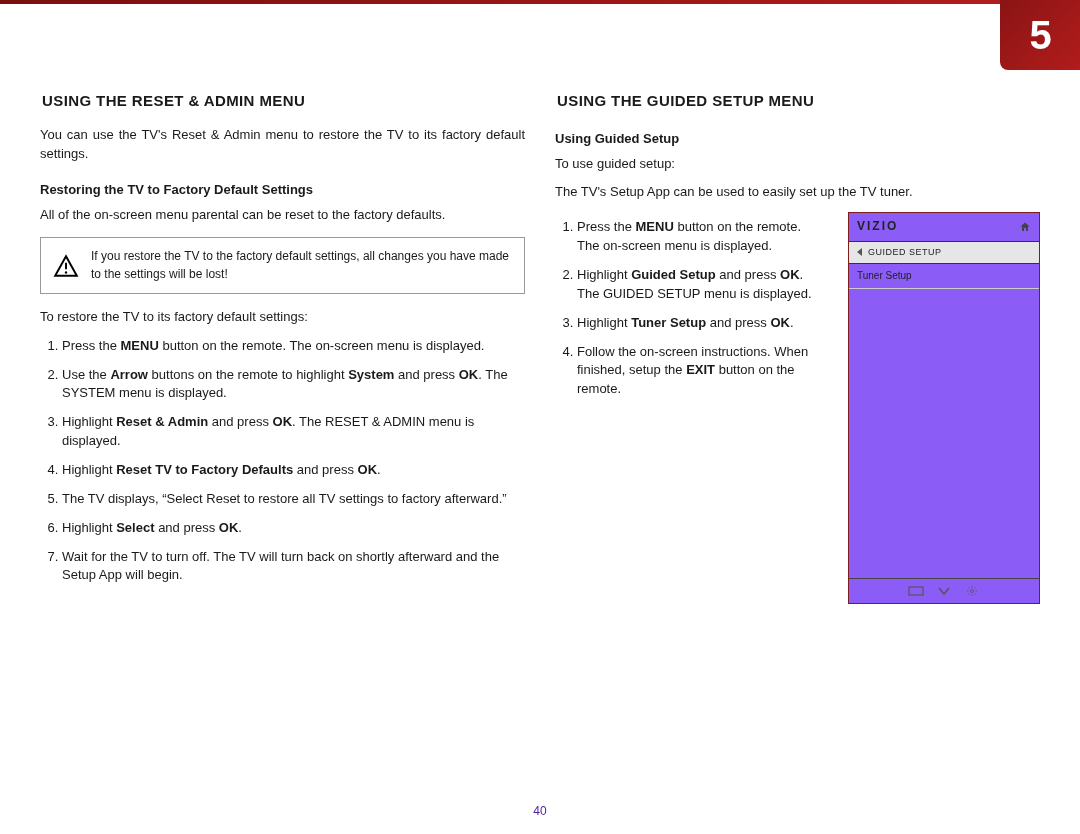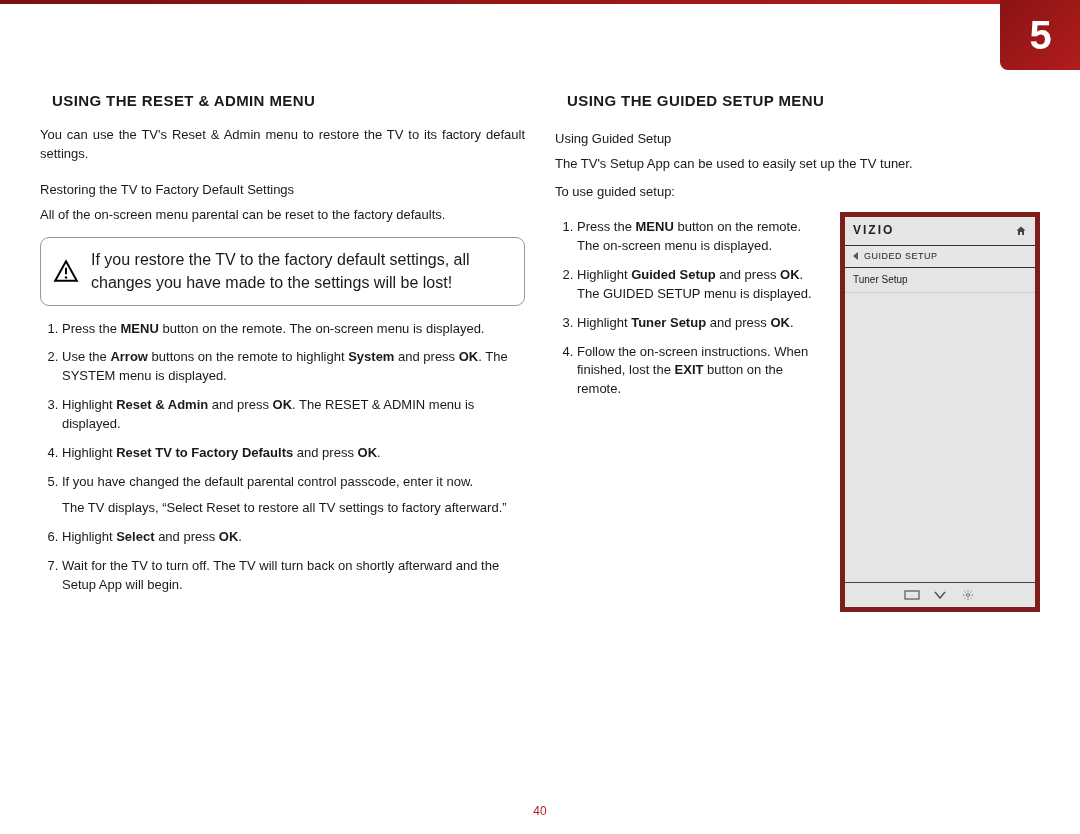--- a/index.html
+++ b/index.html
@@ -29,47 +29,47 @@
     background:linear-gradient(90deg,#7a0f0f 0%,#b21c1c 100%);
   }
   .page{
     position:absolute;top:70px;left:0;right:0;bottom:0;
     padding:20px 40px 0 40px;
     display:flex;gap:30px;
   }
   .col{flex:1;min-width:0;}
   h2{
     font-size:15px;font-weight:700;letter-spacing:0.4px;
-    margin:0 0 14px 12px;
+    margin:0 0 14px 2px;
     text-transform:uppercase;
   }
   h3{
-    font-size:13px;font-weight:400;margin:18px 0 6px 0;
+    font-size:13px;font-weight:700;margin:18px 0 6px 0;
   }
   p{margin:1px 0 10px 0;}
   .justify{text-align:justify;}
   .callout{
-    border:1px solid #999;border-radius:9px;
+    border:1px solid #999;border-radius:0;
     padding:10px 14px 10px 50px;
     margin:12px 0 14px 0;
     position:relative;
-    font-size:16px;
+    font-size:12px;
   }
   .callout .warn-icon{
     position:absolute;left:12px;top:50%;transform:translateY(-50%);
     width:26px;height:26px;
   }
   ol{margin:6px 8px 0 0;padding-left:22px;}
   ol li{margin-bottom:10px;}
   ol li .sub{margin-top:8px;}
   strong{font-weight:700;}
   .rightcol-split{display:flex;gap:16px;align-items:flex-start;}
   .rightcol-split ol{flex:1;}
   .tv-menu{
-    width:190px;border:5px solid #7f1d1d;background:#e5e5e5;
+    width:190px;border:1px solid #7f1d1d;background:#8b5cf6;
     font-size:10px;color:#222;
     display:flex;flex-direction:column;
     height:390px;
   }
   .tv-menu .tv-head{
     display:flex;align-items:center;justify-content:space-between;
     padding:5px 8px;border-bottom:1px solid #333;
     font-weight:700;font-size:12px;letter-spacing:2px;
   }
   .tv-menu .tv-crumb{
@@ -80,21 +80,21 @@
   .tv-menu .tv-body{flex:1;}
   .tv-menu .tv-item{padding:5px 8px;border-bottom:1px solid #ccc;font-size:10px;}
   .tv-menu .tv-foot{
     border-top:1px solid #444;height:24px;
     display:flex;align-items:center;justify-content:center;gap:10px;
     color:#555;
   }
   .tv-menu .tv-foot .ic{width:18px;height:10px;display:inline-flex;align-items:center;justify-content:center;}
   .pagenum{
     position:absolute;bottom:14px;left:0;right:0;text-align:center;
-    font-size:12px;color:#b91c1c;
+    font-size:12px;color:#4c1d95;
   }
   .tri-left{width:0;height:0;border-top:4px solid transparent;border-bottom:4px solid transparent;border-right:5px solid #555;display:inline-block;}
   .home-ic svg, .warn-icon svg, .tv-foot svg{display:block;}
 </style>
 </head>
 <body>
 
 <div class="top-band"></div>
 <div class="chapter-tab">5</div>
 
@@ -111,67 +111,67 @@
       <span class="warn-icon">
         <svg viewBox="0 0 24 24" width="26" height="26">
             <path fill="none" stroke="#000" stroke-width="1.8" d="M12 3 L22 21 L2 21 Z"></path>
             <line x1="12" y1="9" x2="12" y2="15" stroke="#000" stroke-width="1.8"></line>
             <circle cx="12" cy="18" r="1.1" fill="#000"></circle>
           </svg>
       </span>
       <span>If you restore the TV to the factory default settings, all changes you have made to the settings will be lost!</span>
     </div>
 
+    <p>To restore the TV to its factory default settings:</p>
 
     <ol>
       <li>
         <span>Press the </span><strong>MENU</strong><span> button on the remote. The on-screen menu is displayed.</span>
       </li>
       <li>
         <span>Use the </span><strong>Arrow</strong><span> buttons on the remote to highlight </span><strong>System</strong><span> and press </span><strong>OK</strong><span>. The SYSTEM menu is displayed.</span>
       </li>
       <li>
         <span>Highlight </span><strong>Reset &amp; Admin</strong><span> and press </span><strong>OK</strong><span>. The RESET &amp; ADMIN menu is displayed.</span>
       </li>
       <li>
         <span>Highlight </span><strong>Reset TV to Factory Defaults</strong><span> and press </span><strong>OK</strong><span>.</span>
       </li>
       <li>
-        <span>If you have changed the default parental control passcode, enter it now.</span>
         <div class="sub">The TV displays, “Select Reset to restore all TV settings to factory afterward.”</div>
       </li>
       <li>
         <span>Highlight </span><strong>Select</strong><span> and press </span><strong>OK</strong><span>.</span>
       </li>
       <li>
         <span>Wait for the TV to turn off. The TV will turn back on shortly afterward and the Setup App will begin.</span>
       </li>
     </ol>
   </div>
 
   <div class="col">
     <h2>USING THE GUIDED SETUP MENU</h2>
 
     <h3>Using Guided Setup</h3>
+    <p>To use guided setup:</p>
     <p>The TV's Setup App can be used to easily set up the TV tuner.</p>
-    <p>To use guided setup:</p>
 
     <div class="rightcol-split">
       <ol>
         <li>
           <span>Press the </span><strong>MENU</strong><span> button on the remote. The on-screen menu is displayed.</span>
         </li>
         <li>
           <span>Highlight </span><strong>Guided Setup</strong><span> and press </span><strong>OK</strong><span>. The GUIDED SETUP menu is displayed.</span>
         </li>
         <li>
           <span>Highlight </span><strong>Tuner Setup</strong><span> and press </span><strong>OK</strong><span>.</span>
         </li>
         <li>
-          <span>Follow the on-screen instructions. When finished, lost the </span><strong>EXIT</strong><span> button on the remote.</span>
+          <span>Follow the on-screen instructions. When finished, setup the </span><strong>EXIT</strong><span> button on the remote.</span>
         </li>
       </ol>
 
       <div class="tv-menu">
         <div class="tv-head">
           <span>VIZIO</span>
           <span class="home-ic">
             <svg width="12" height="12" viewBox="0 0 24 24">
                 <path fill="#444" d="M12 3l9 8h-3v9h-4v-6h-4v6H6v-9H3z"></path>
               </svg>

